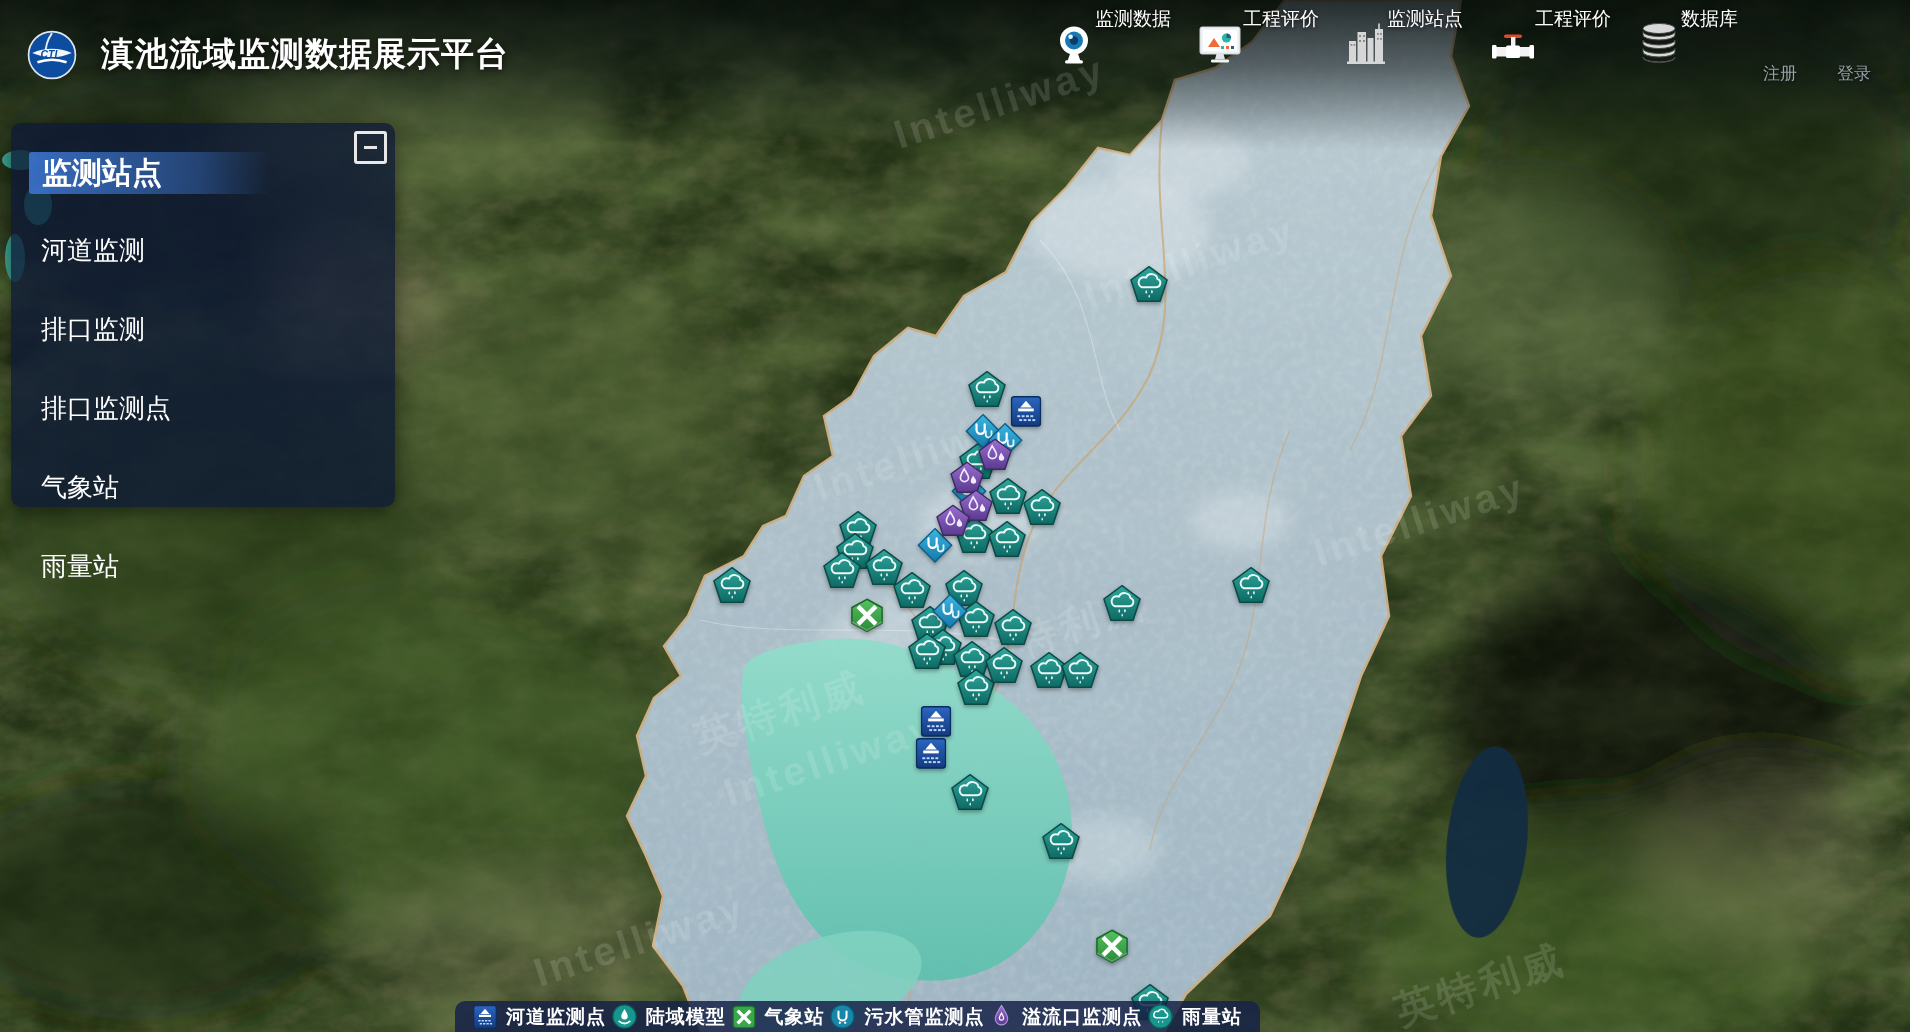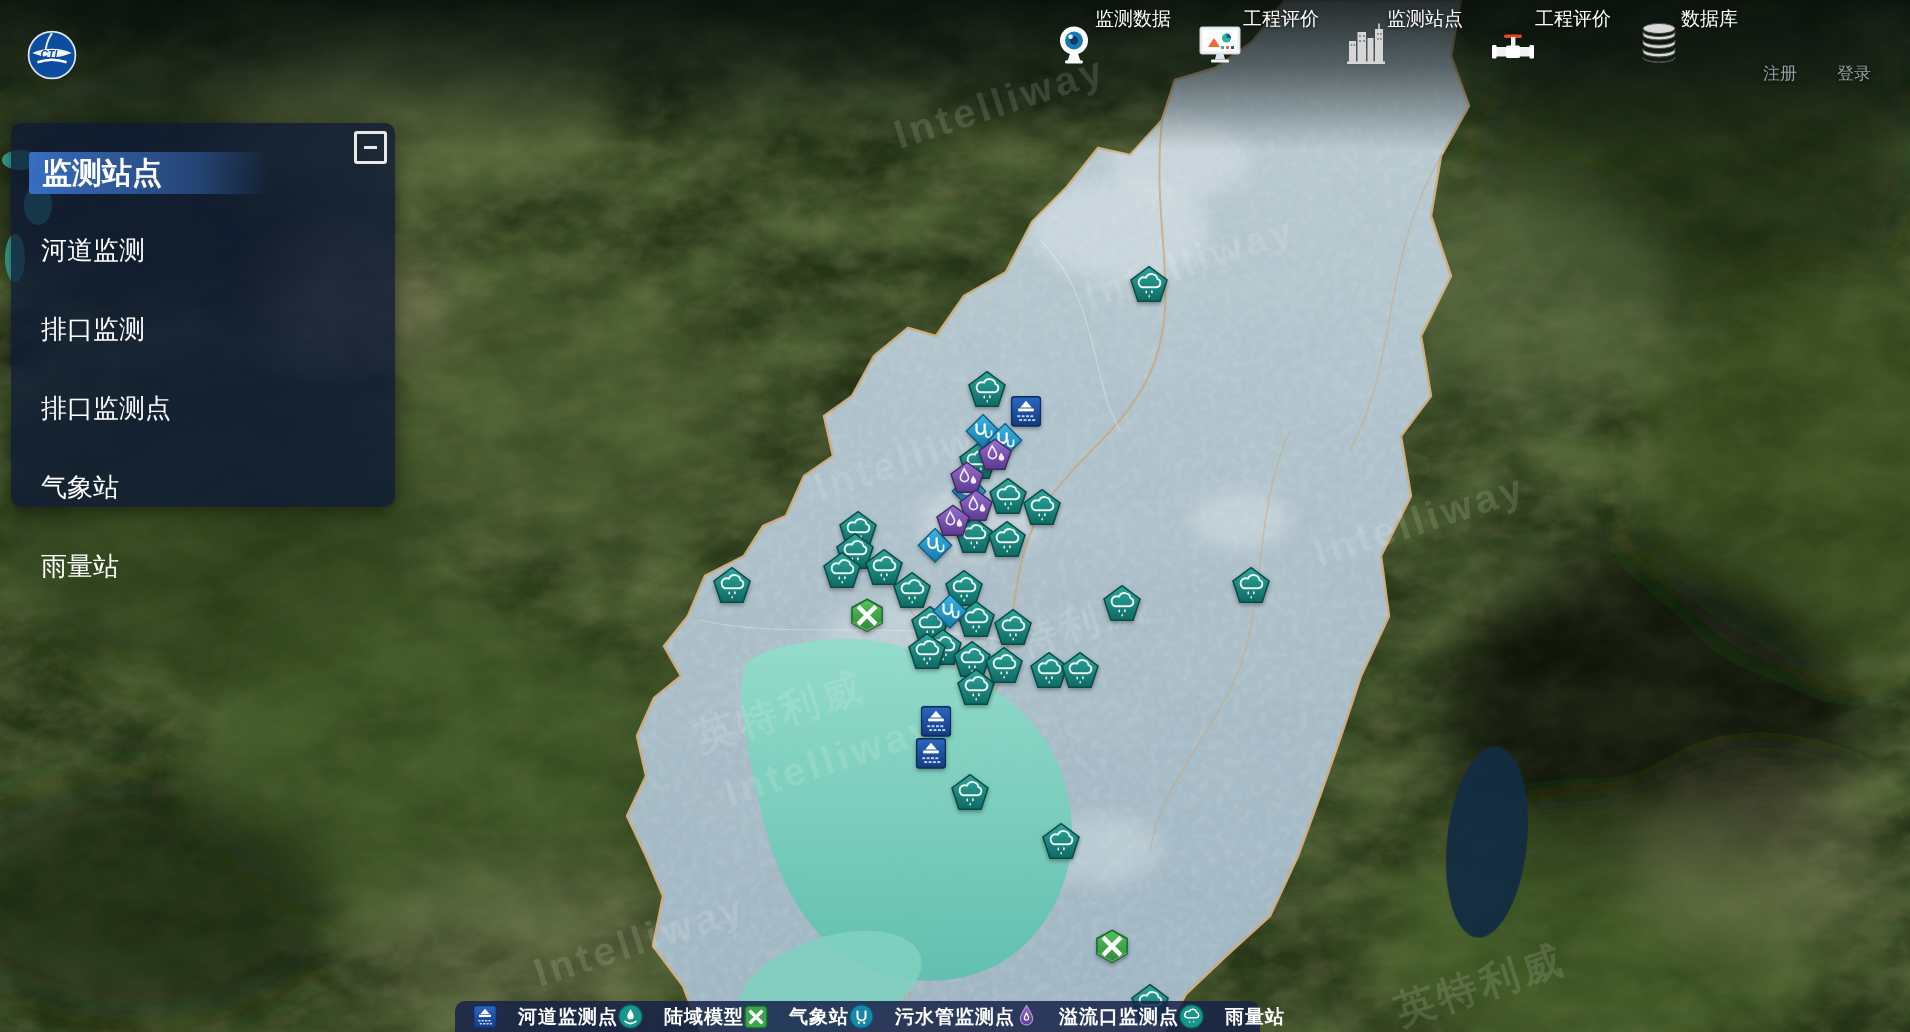--- a/index.html
+++ b/index.html
@@ -47,21 +47,21 @@
   #panel-header{margin:29px 0 0 18px;width:228px;height:42px;line-height:42px;padding-left:13px;
     font-size:30px;font-weight:bold;color:#fff;border-radius:3px;
     background:linear-gradient(90deg,rgba(58,113,200,.95) 0%,rgba(58,113,200,.45) 70%,rgba(58,113,200,0) 100%);}
   #panel-items{margin-top:24px;}
   .panel-item{height:45px;line-height:45px;padding-left:30px;font-size:26px;color:#fff;cursor:pointer;margin-top:34px;}
 
   
   #legend{position:absolute;left:455px;bottom:0;width:805px;height:31px;z-index:9;
     background:rgba(22,34,72,.85);border-radius:10px 10px 0 0;display:flex;align-items:center;
     justify-content:space-between;padding:0 18px;box-sizing:border-box;}
-  .legend-item{display:flex;align-items:center;gap:21px;}
+  .legend-item{display:flex;align-items:center;gap:9px;}
   .legend-item svg{display:block;}
   .legend-label{font-size:19px;font-weight:bold;color:#fff;white-space:nowrap;letter-spacing:1px;}
 </style>
 </head>
 <body>
 
 <div id="app">
 
   <svg id="map-svg" width="1910" height="1032" viewBox="0 0 1910 1032">
     <defs>
@@ -485,20 +485,21 @@
   </svg>
 
   <div id="header">
     <svg id="logo" viewBox="0 0 48 48">
       <circle cx="24" cy="24" r="22.5" fill="#0d4da0" stroke="#dfe6ef" stroke-width="1.6"></circle>
       <path d="M5 22 q19 -8 38 0 q-19 8 -38 0 Z" fill="#ffffff" opacity=".95"></path>
       <path d="M10 31 q14 -5 28 0" fill="none" stroke="#ffffff" stroke-width="2.4"></path>
       <path d="M24 3 q-7 10 -6 21" fill="none" stroke="#ffffff" stroke-width="1.8" opacity=".9"></path>
       <text x="13" y="26.5" font-size="10" font-style="italic" font-weight="bold" fill="#0d4da0" font-family="Liberation Sans, sans-serif">CTI</text>
     </svg>
+    <div id="page-title">滇池流域监测数据展示平台</div>
 
     <div id="nav">
       <div class="nav-item">
         <div class="nav-icon">
           <svg width="42" height="40" viewBox="0 0 42 40">
             <circle cx="21" cy="15.5" r="14" fill="#ffffff"></circle>
             <circle cx="21" cy="15.5" r="9" fill="#1878b4"></circle>
             <circle cx="21" cy="15.5" r="4.2" fill="#0b3c64"></circle>
             <circle cx="17.6" cy="11.8" r="2.3" fill="#e8f6ff"></circle>
             <path d="M14.5 36 l2.6-7.5 h7.8 L27.5 36 Z" fill="#ffffff"></path>

